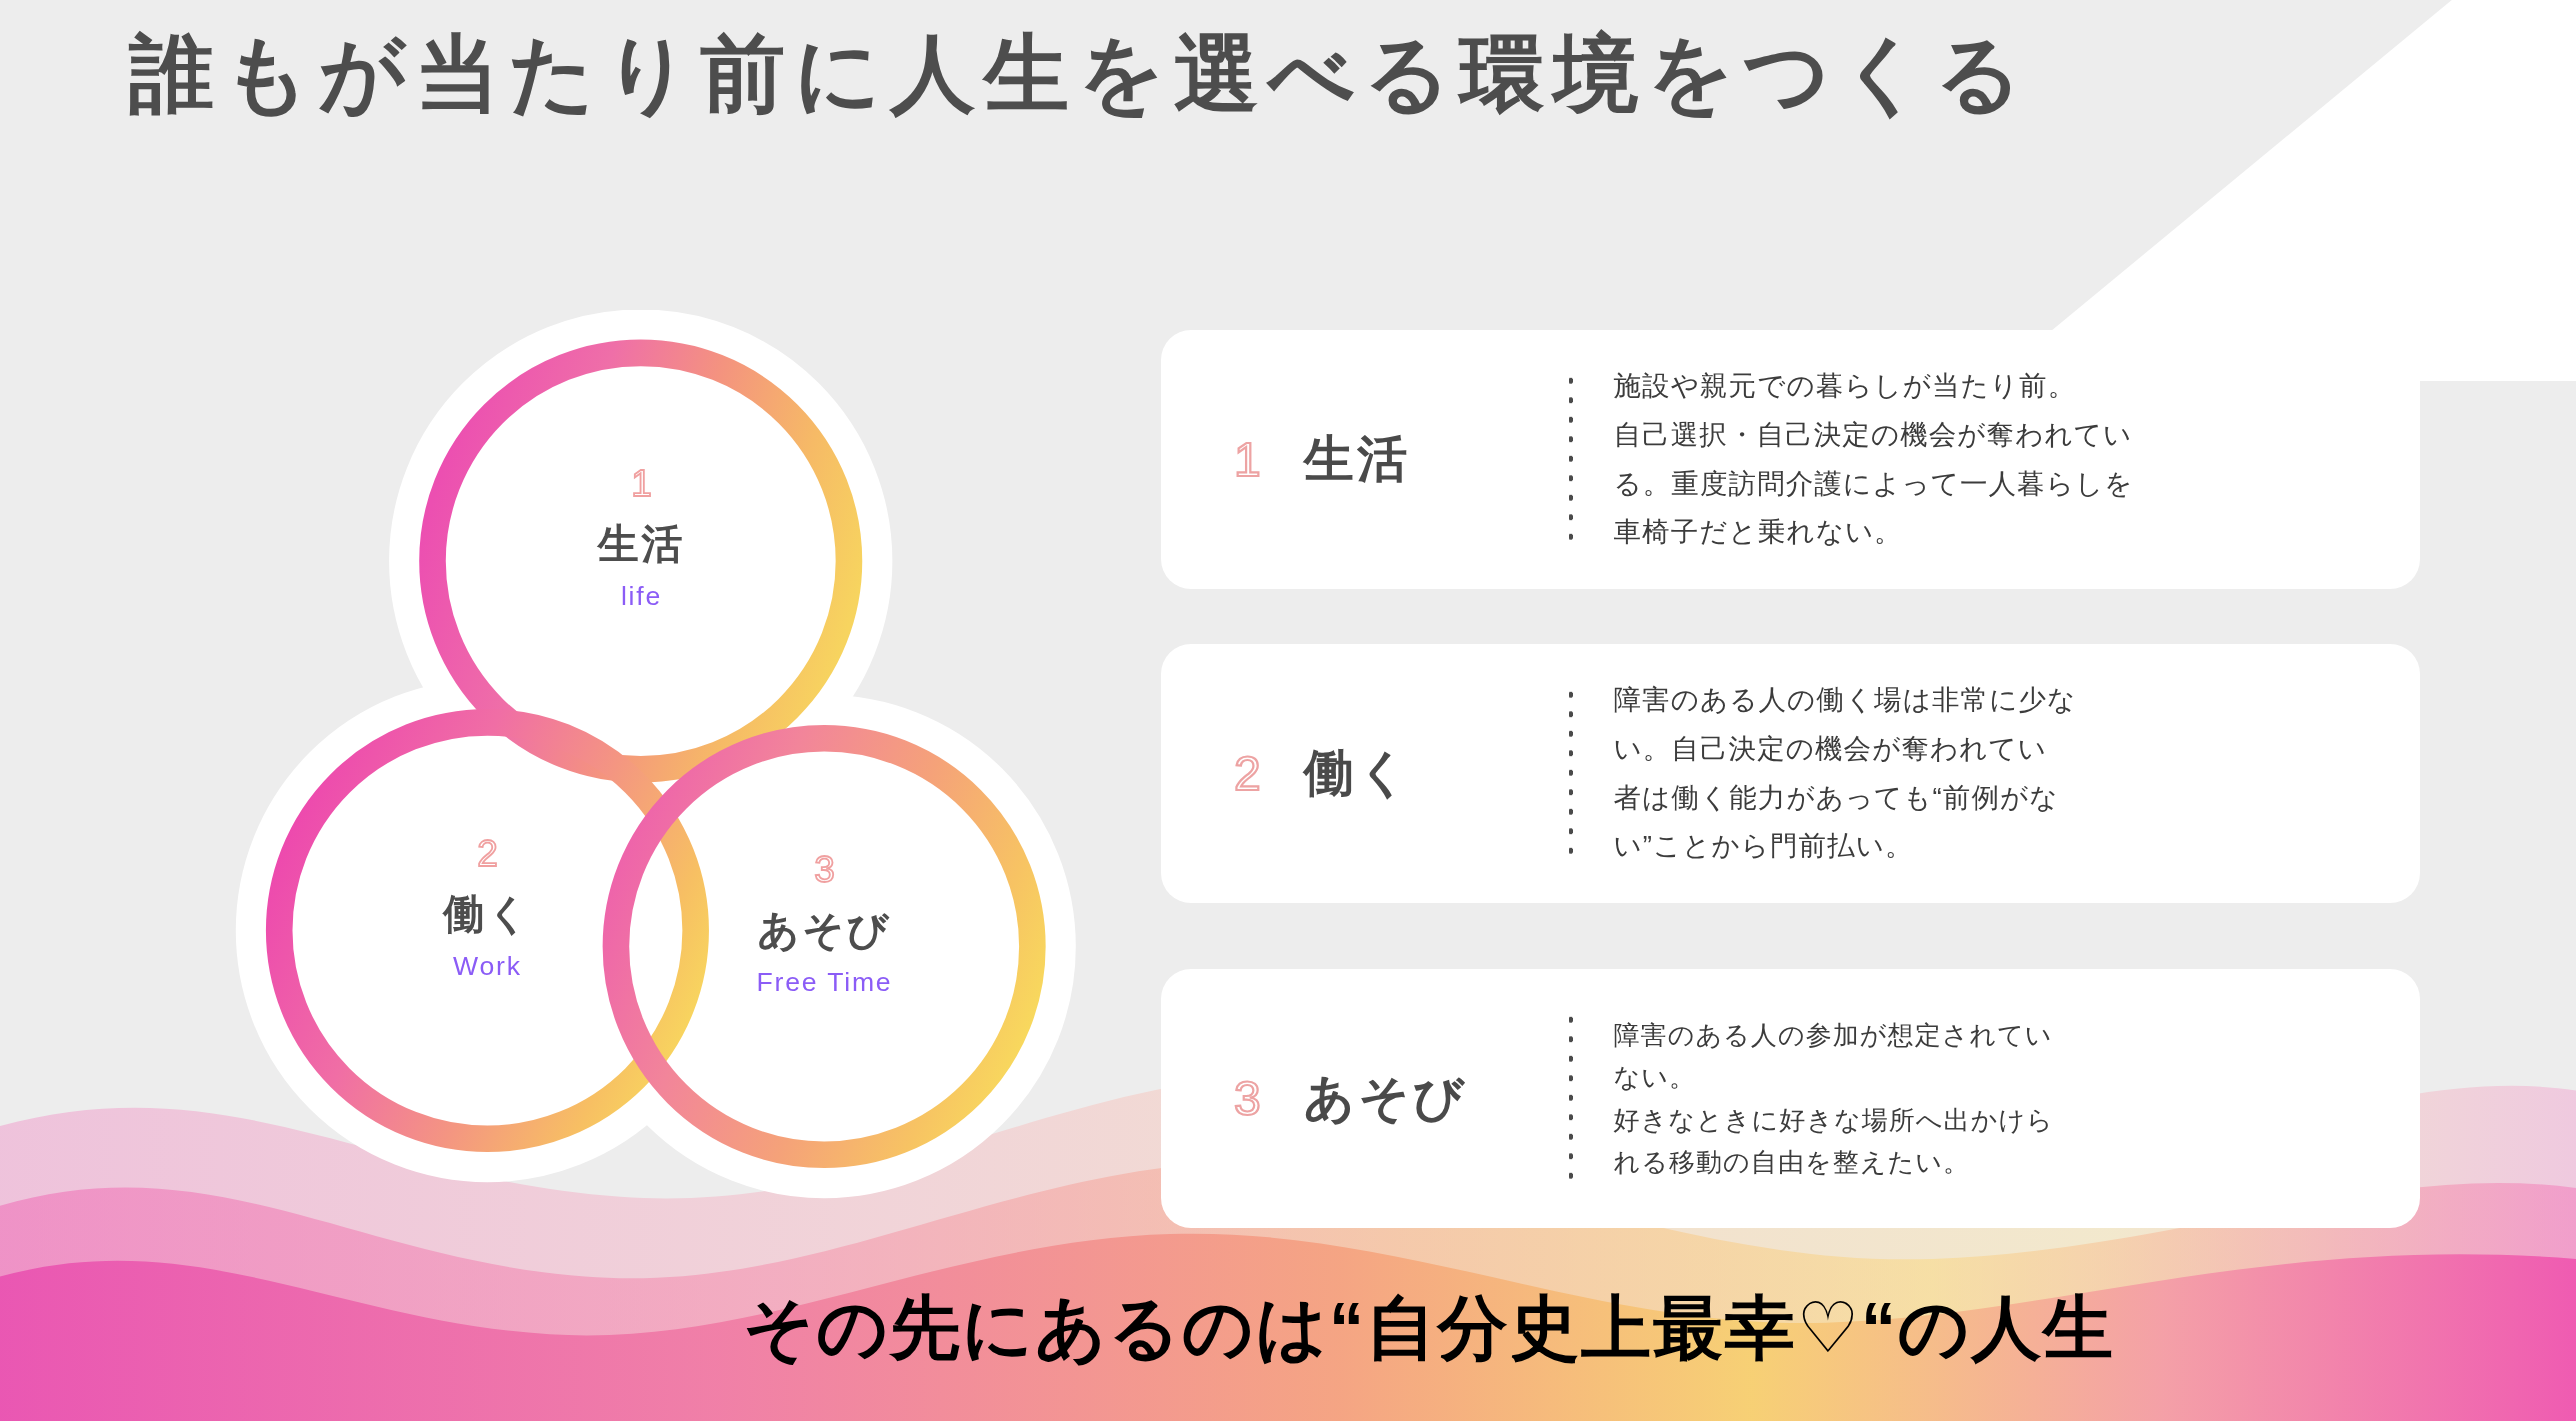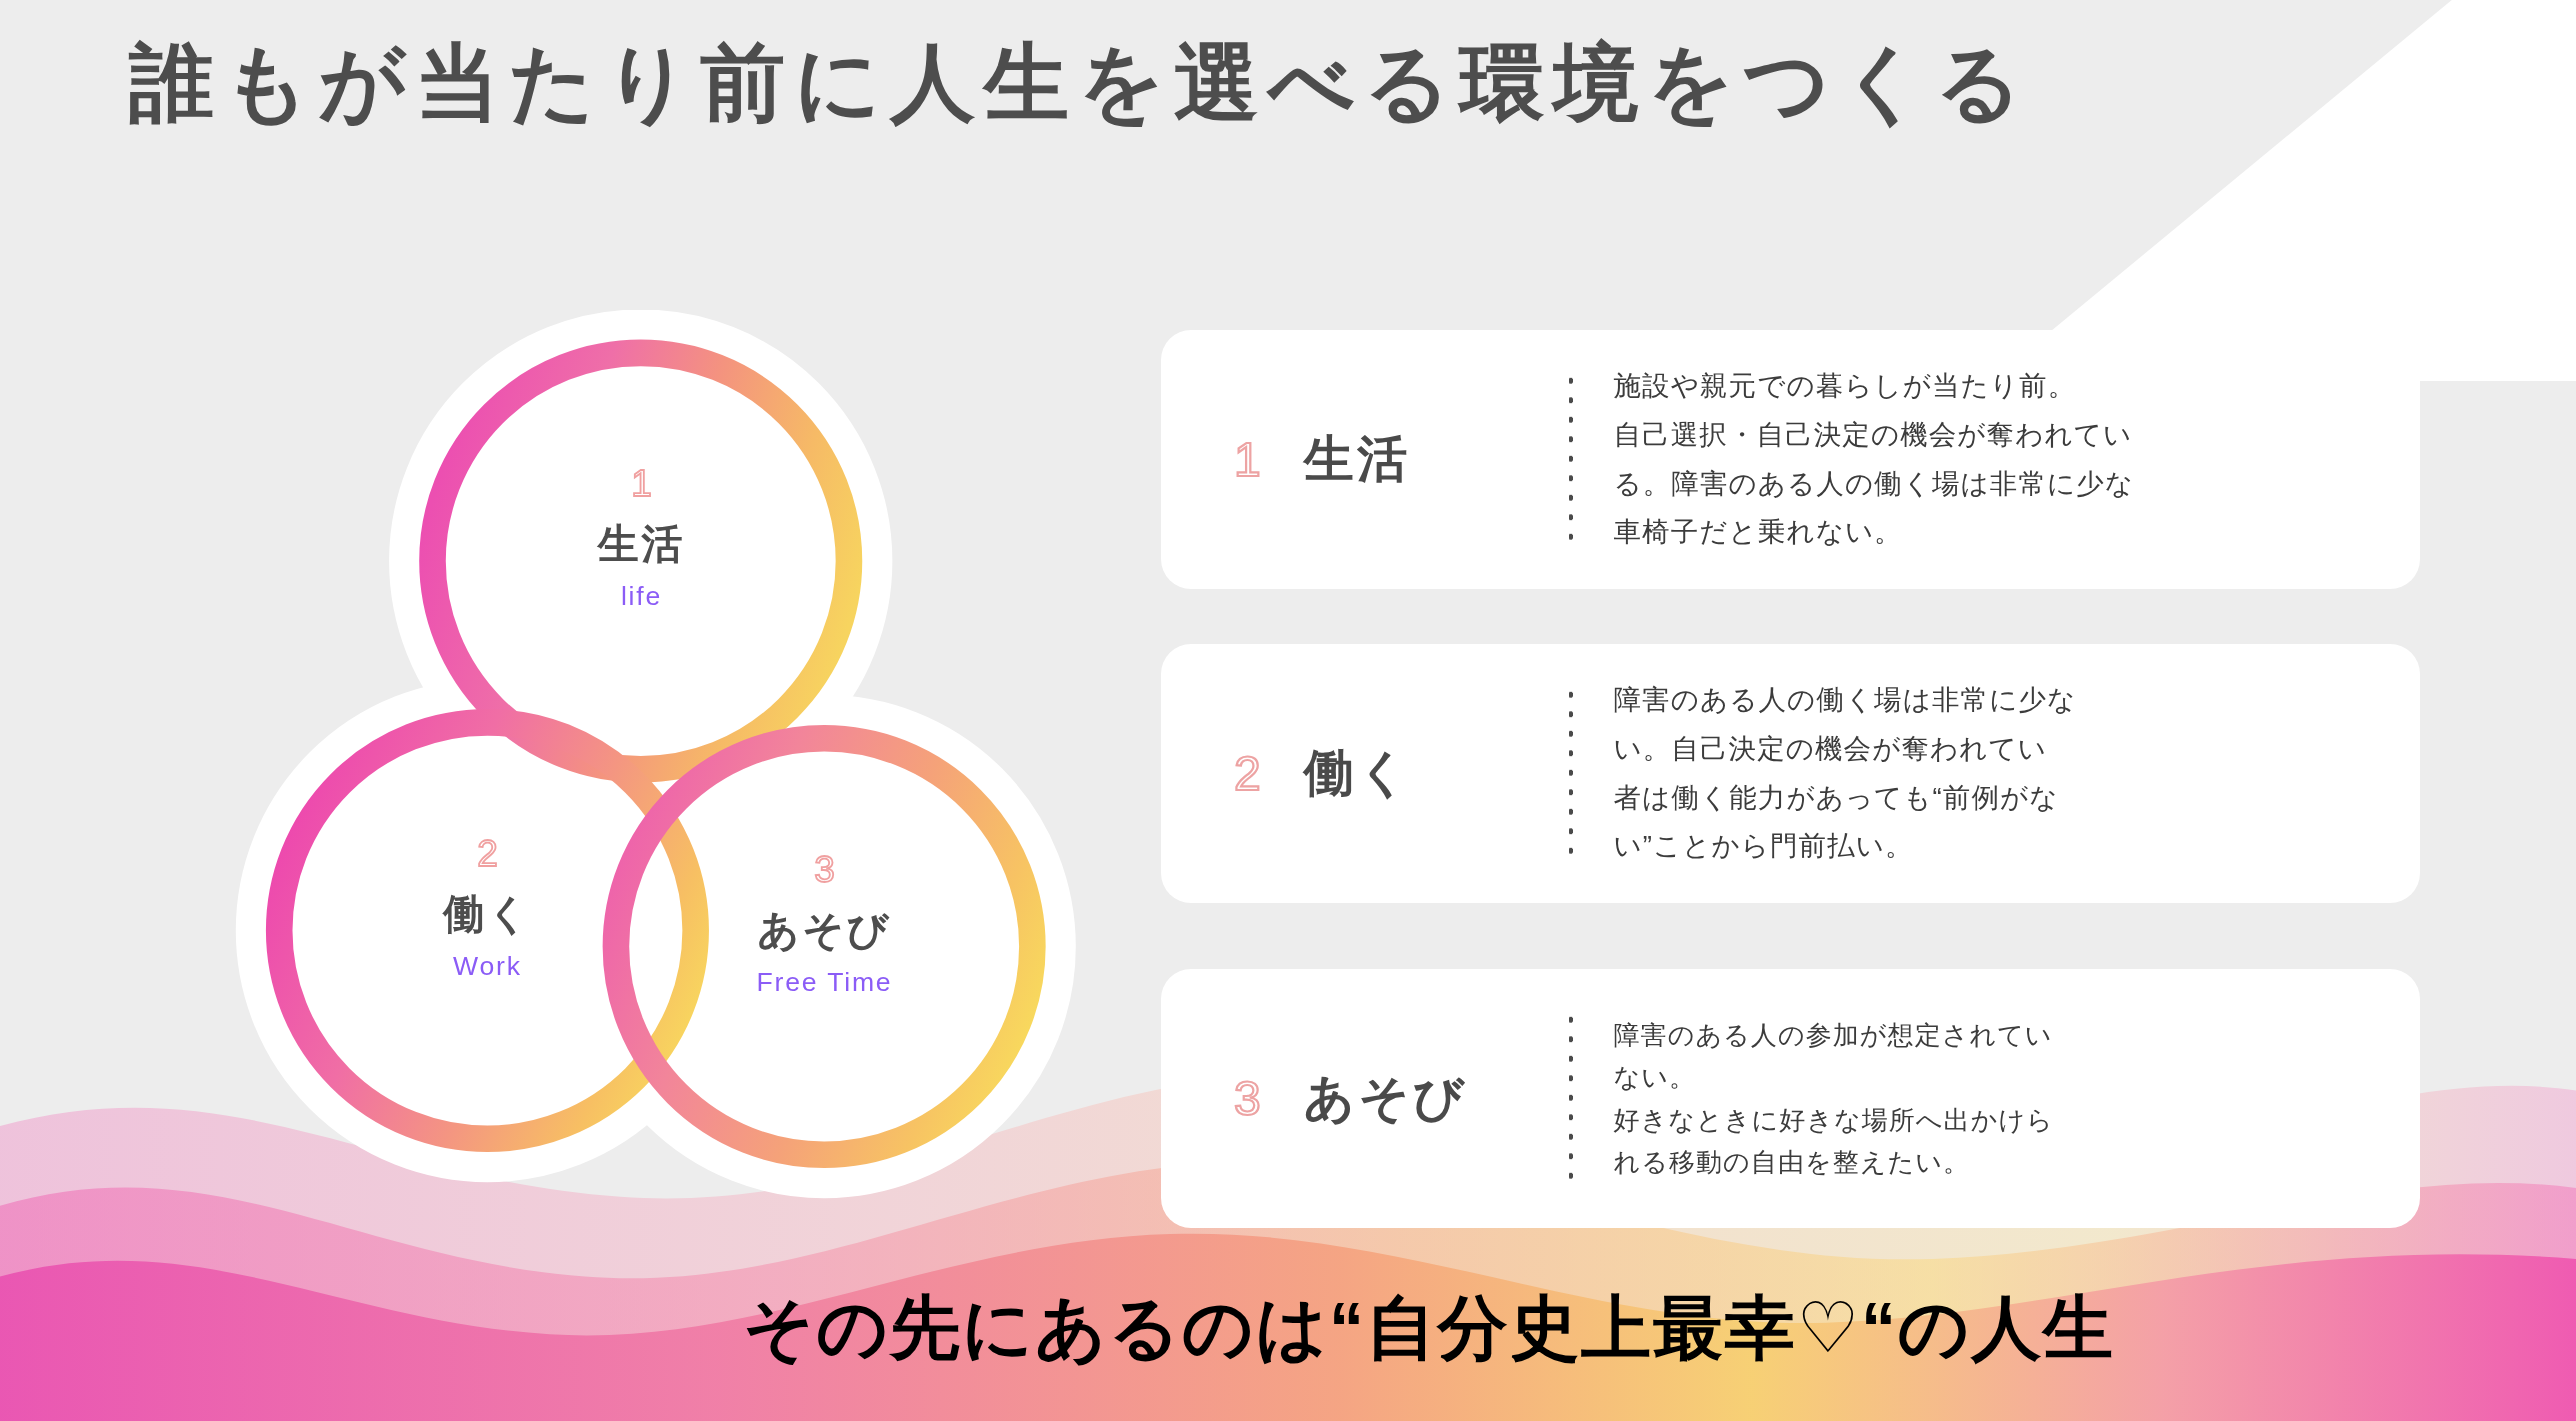--- a/index.html
+++ b/index.html
@@ -25,21 +25,21 @@
   }
   #corner-wedge {
     position:absolute; right:0; top:0;
     width:621px; height:381px;
     pointer-events:none;
   }
 
   
   #headline {
     position:absolute;
-    left:129px; top:30px;
+    left:129px; top:21px;
     font-size:85px;
     font-weight:700;
     color:#4d4d4d;
     letter-spacing:8.9px;
     line-height:1.25;
     white-space:nowrap;
   }
 
   
   #venn {
@@ -256,21 +256,21 @@
 
   <div class="card" id="card-1">
     <div class="card-left">
       <span class="card-num">1</span>
       <span class="card-title">生活</span>
     </div>
     <div class="card-divider"></div>
     <div class="card-body">
       <p>施設や親元での暮らしが当たり前。</p>
       <p>自己選択・自己決定の機会が奪われてい</p>
-      <p>る。障害のある人の働く場は非常に少な</p>
+      <p>る。重度訪問介護によって一人暮らしを</p>
       <p>車椅子だと乗れない。</p>
     </div>
   </div>
 
   <div class="card" id="card-2">
     <div class="card-left">
       <span class="card-num">2</span>
       <span class="card-title">働く</span>
     </div>
     <div class="card-divider"></div>

